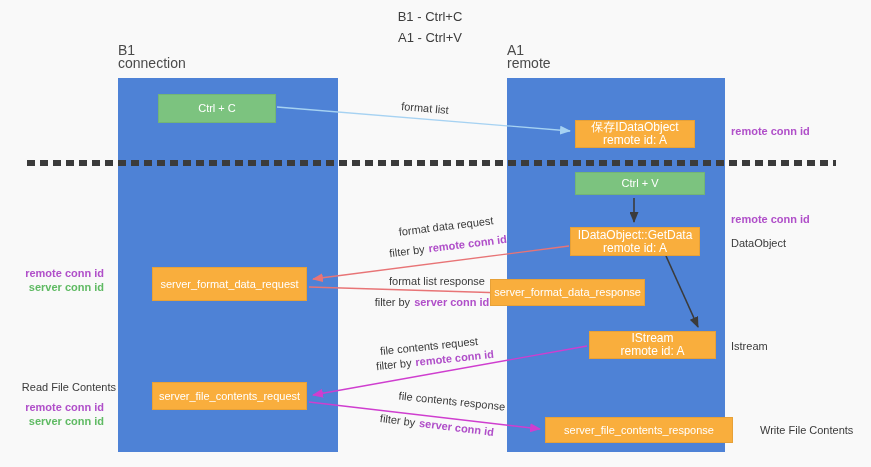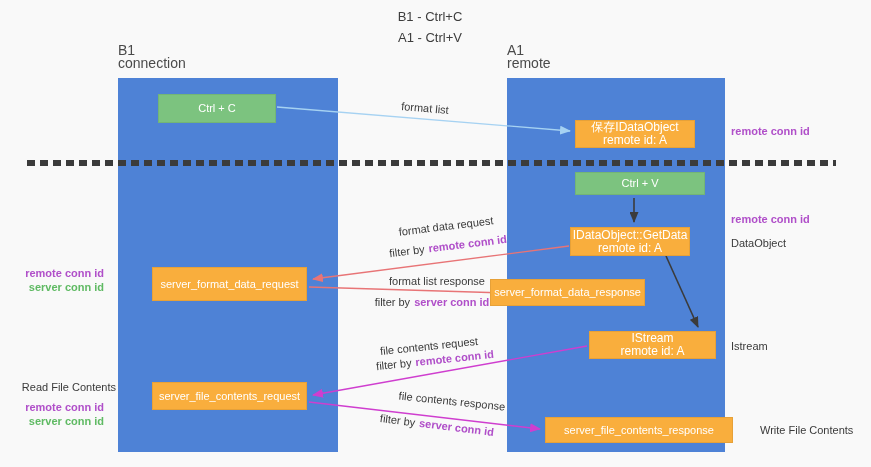--- a/index.html
+++ b/index.html
@@ -92,21 +92,21 @@
 
   <div class="node orange" style="left:575px;top:120px;width:120px;height:28px;">
     <div class="l2">保存IDataObject</div>
     <div class="l2">remote id: A</div>
   </div>
 
   <div class="node green" style="left:575px;top:172px;width:130px;height:23px;">
     <div>Ctrl + V</div>
   </div>
 
-  <div class="node orange" style="left:570px;top:227px;width:120px;height:29px;">
+  <div class="node orange" style="left:570px;top:227px;width:130px;height:29px;">
     <div class="l2">IDataObject::GetData</div>
     <div class="l2">remote id: A</div>
   </div>
 
   <div class="node orange" style="left:152px;top:267px;width:155px;height:34px;">
     <div>server_format_data_request</div>
   </div>
 
   <div class="node orange" style="left:490px;top:279px;width:155px;height:27px;">
     <div>server_format_data_response</div>

